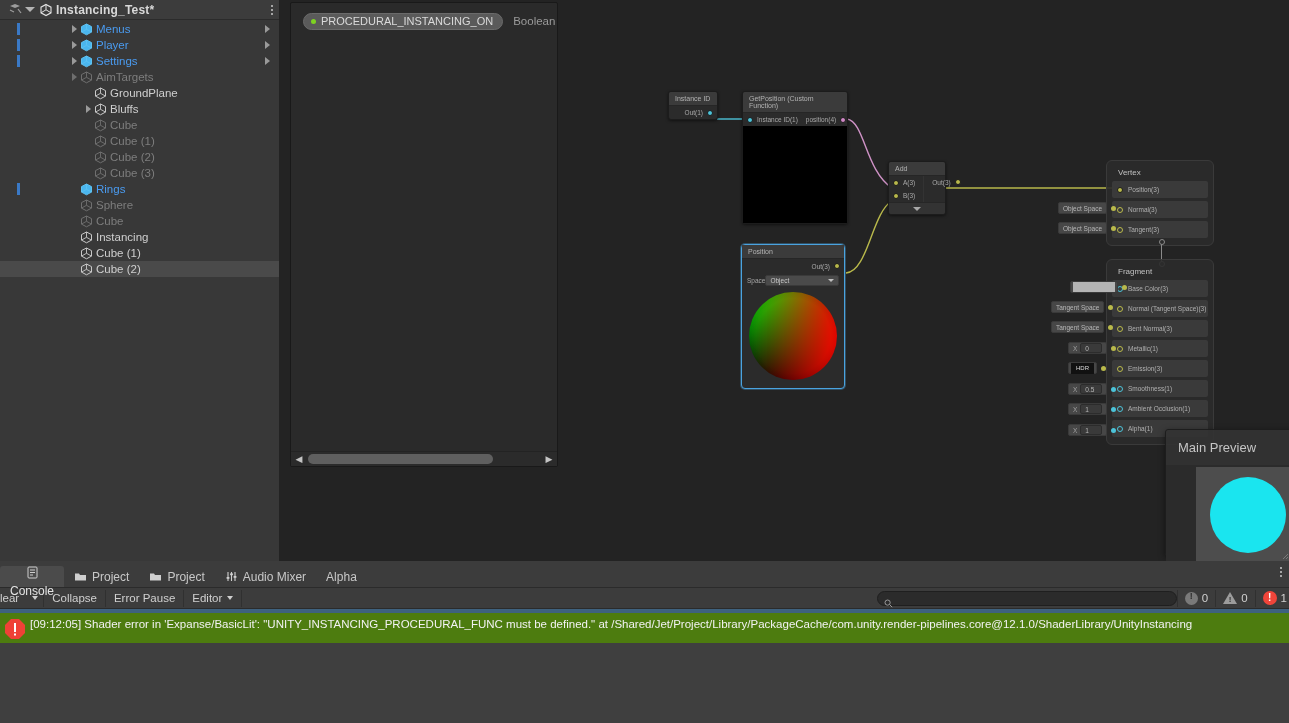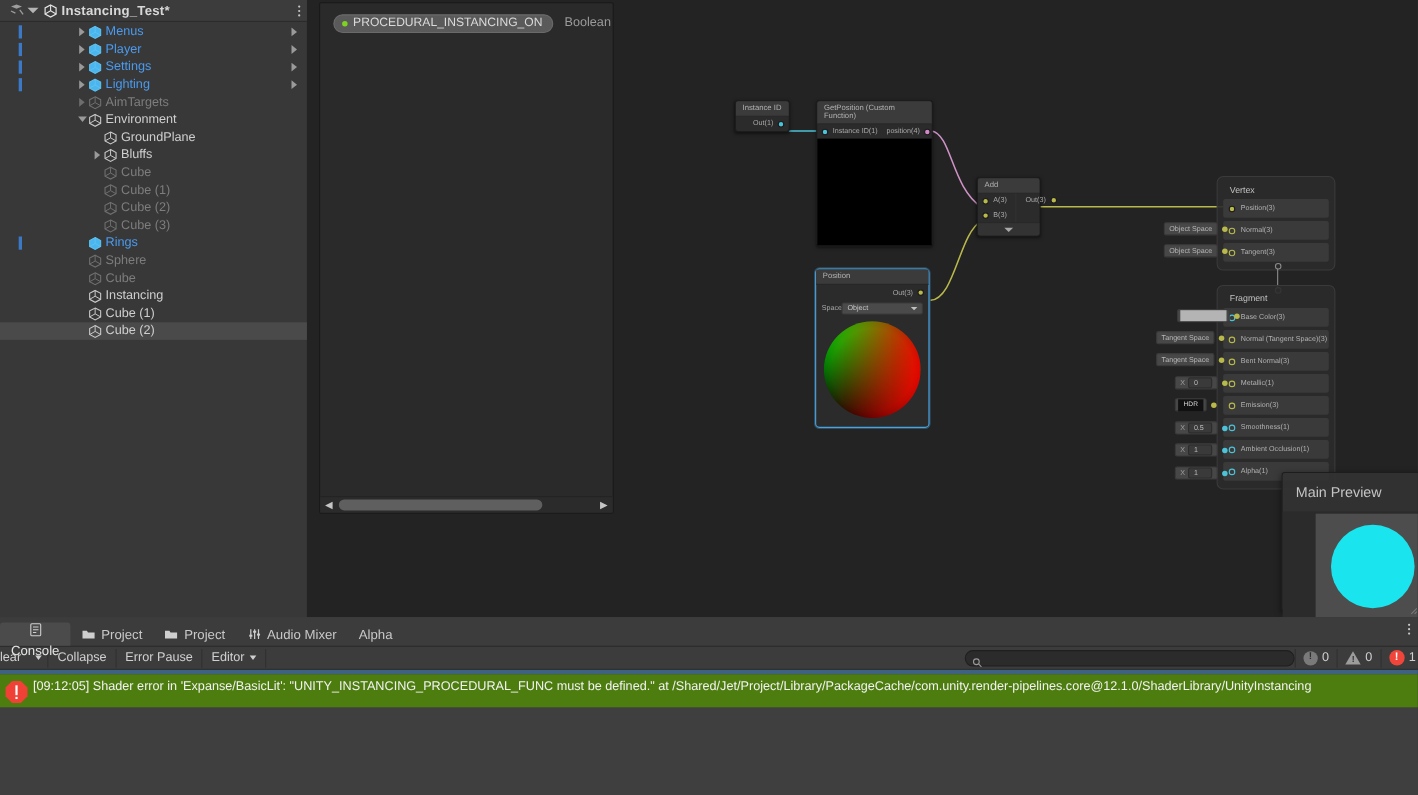--- a/index.html
+++ b/index.html
@@ -335,47 +335,27 @@
           <span style="display: inline-block; flex: 0 0 auto; width: 38px;"></span>
           <span class="twisty closed"></span>
           <span class="cube-ico"><svg width="13" height="13" viewBox="0 0 13 13">
               <path d="M6.5 1 L11.5 3.6 L11.5 9.1 L6.5 11.8 L1.5 9.1 L1.5 3.6 Z" fill="#49b6ef" stroke="#5ec1f0" stroke-width="1"></path>
               <path d="M6.5 1 L6.5 6.3 L1.5 9.1 M6.5 6.3 L11.5 9.1" fill="none" stroke="#5ec1f0" stroke-width=".9"></path>
             </svg></span>
           <span class="hlabel prefab">Settings</span>
           <span class="hchev"></span>
         </div>
         <div class="hrow">
-          <span class="selbar"></span>
-          <span style="display: inline-block; flex: 0 0 auto; width: 38px;"></span>
-          <span class="twisty closed"></span>
-          <span class="cube-ico"><svg width="13" height="13" viewBox="0 0 13 13">
-              <path d="M6.5 1 L11.5 3.6 L11.5 9.1 L6.5 11.8 L1.5 9.1 L1.5 3.6 Z" fill="#49b6ef" stroke="#5ec1f0" stroke-width="1"></path>
-              <path d="M6.5 1 L6.5 6.3 L1.5 9.1 M6.5 6.3 L11.5 9.1" fill="none" stroke="#5ec1f0" stroke-width=".9"></path>
-            </svg></span>
-          <span class="hlabel prefab">Lighting</span>
-          <span class="hchev"></span>
-        </div>
-        <div class="hrow">
           <span style="display: inline-block; flex: 0 0 auto; width: 38px;"></span>
           <span class="twisty closed dim"></span>
           <span class="cube-ico"><svg width="13" height="13" viewBox="0 0 13 13">
               <path d="M6.5 1 L11.5 3.6 L11.5 9.1 L6.5 11.8 L1.5 9.1 L1.5 3.6 Z" fill="none" stroke="#6f6f6f" stroke-width="1"></path>
               <path d="M6.5 1 L6.5 6.3 L1.5 9.1 M6.5 6.3 L11.5 9.1" fill="none" stroke="#6f6f6f" stroke-width=".9"></path>
             </svg></span>
           <span class="hlabel dim">AimTargets</span>
-        </div>
-        <div class="hrow">
-          <span style="display: inline-block; flex: 0 0 auto; width: 38px;"></span>
-          <span class="twisty open"></span>
-          <span class="cube-ico"><svg width="13" height="13" viewBox="0 0 13 13">
-              <path d="M6.5 1 L11.5 3.6 L11.5 9.1 L6.5 11.8 L1.5 9.1 L1.5 3.6 Z" fill="none" stroke="#c9c9c9" stroke-width="1"></path>
-              <path d="M6.5 1 L6.5 6.3 L1.5 9.1 M6.5 6.3 L11.5 9.1" fill="none" stroke="#c9c9c9" stroke-width=".9"></path>
-            </svg></span>
-          <span class="hlabel norm">Environment</span>
         </div>
         <div class="hrow">
           <span style="display: inline-block; flex: 0 0 auto; width: 52px;"></span>
           <span class="twisty"></span>
           <span class="cube-ico"><svg width="13" height="13" viewBox="0 0 13 13">
               <path d="M6.5 1 L11.5 3.6 L11.5 9.1 L6.5 11.8 L1.5 9.1 L1.5 3.6 Z" fill="none" stroke="#c9c9c9" stroke-width="1"></path>
               <path d="M6.5 1 L6.5 6.3 L1.5 9.1 M6.5 6.3 L11.5 9.1" fill="none" stroke="#c9c9c9" stroke-width=".9"></path>
             </svg></span>
           <span class="hlabel norm">GroundPlane</span>
         </div>

